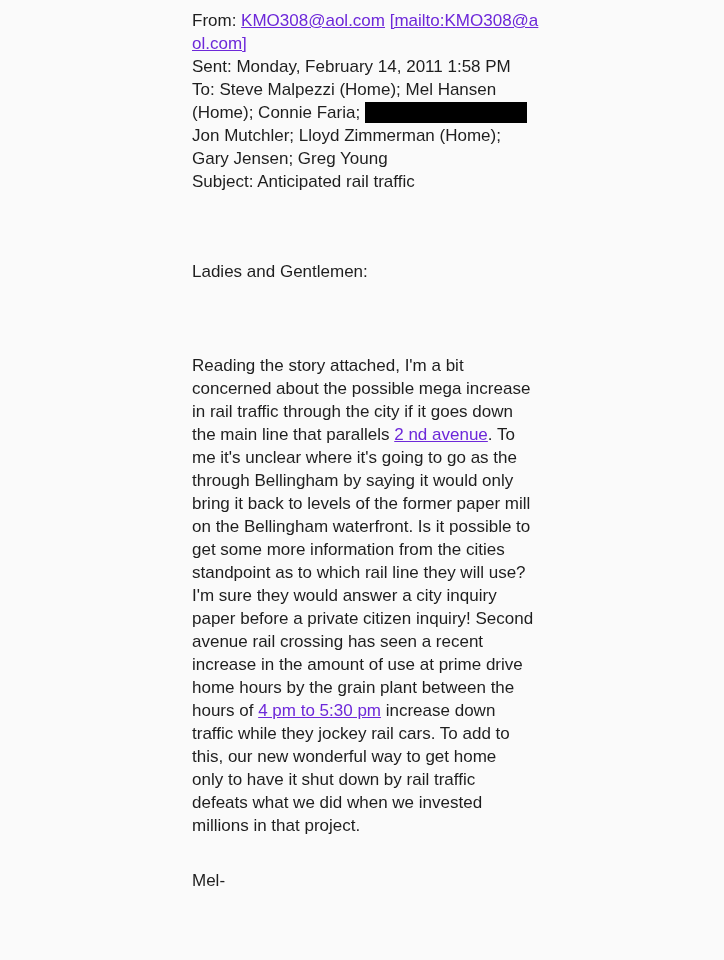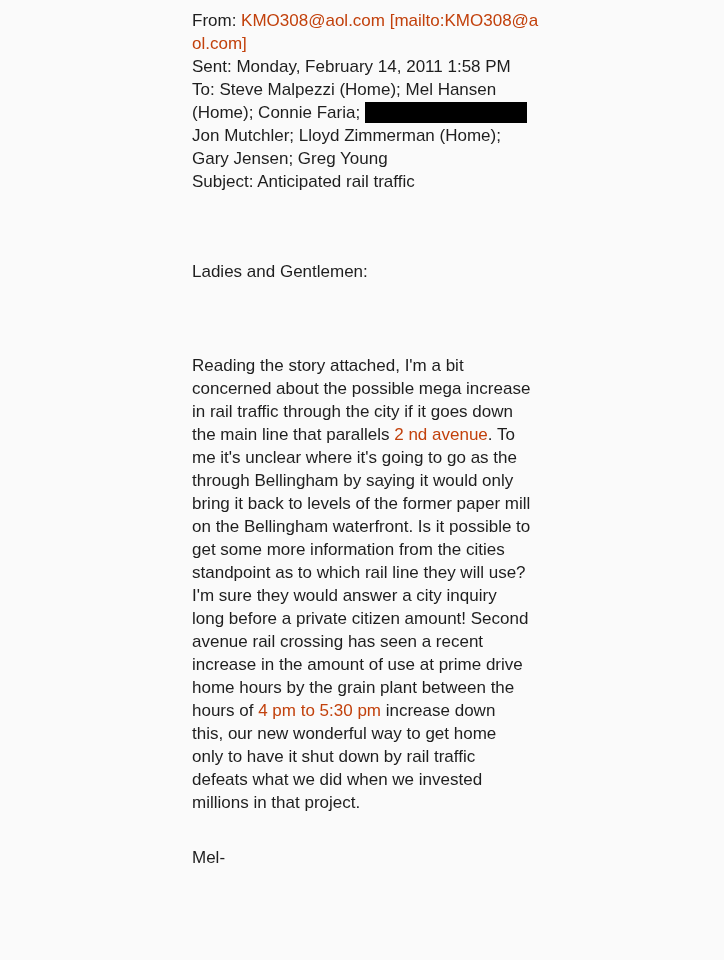--- a/index.html
+++ b/index.html
@@ -27,21 +27,22 @@
   .salutation {
     margin-top: 67px;
   }
   .body-block {
     margin-top: 71px;
   }
   .signature {
     margin-top: 32px;
   }
   a.email-link {
-    color: #c2410c;
+    color: #6d28d9;
+    text-decoration: underline;
     cursor: pointer;
   }
   .redaction {
     display: inline-block;
     width: 162px;
     height: 21px;
     background: #000000;
     vertical-align: -5px;
   }
 </style>
@@ -65,24 +66,25 @@
       <div class="line"><span>concerned about the possible mega increase</span></div>
       <div class="line"><span>in rail traffic through the city if it goes down</span></div>
       <div class="line"><span>the main line that parallels </span><a class="email-link">2 nd avenue</a><span>. To</span></div>
       <div class="line"><span>me it's unclear where it's going to go as the</span></div>
       <div class="line"><span>through Bellingham by saying it would only</span></div>
       <div class="line"><span>bring it back to levels of the former paper mill</span></div>
       <div class="line"><span>on the Bellingham waterfront. Is it possible to</span></div>
       <div class="line"><span>get some more information from the cities</span></div>
       <div class="line"><span>standpoint as to which rail line they will use?</span></div>
       <div class="line"><span>I'm sure they would answer a city inquiry</span></div>
-      <div class="line"><span>long before a private citizen amount! Second</span></div>
+      <div class="line"><span>paper before a private citizen inquiry! Second</span></div>
       <div class="line"><span>avenue rail crossing has seen a recent</span></div>
       <div class="line"><span>increase in the amount of use at prime drive</span></div>
       <div class="line"><span>home hours by the grain plant between the</span></div>
       <div class="line"><span>hours of </span><a class="email-link">4 pm to 5:30 pm</a><span> increase down</span></div>
+      <div class="line"><span>traffic while they jockey rail cars. To add to</span></div>
       <div class="line"><span>this, our new wonderful way to get home</span></div>
       <div class="line"><span>only to have it shut down by rail traffic</span></div>
       <div class="line"><span>defeats what we did when we invested</span></div>
       <div class="line"><span>millions in that project.</span></div>
     </div>
   <div class="signature">Mel-</div>
 </div>
 
 </body></html>

